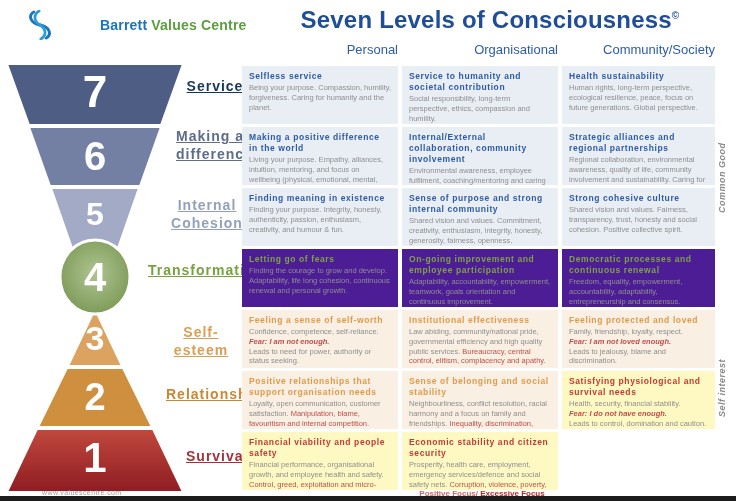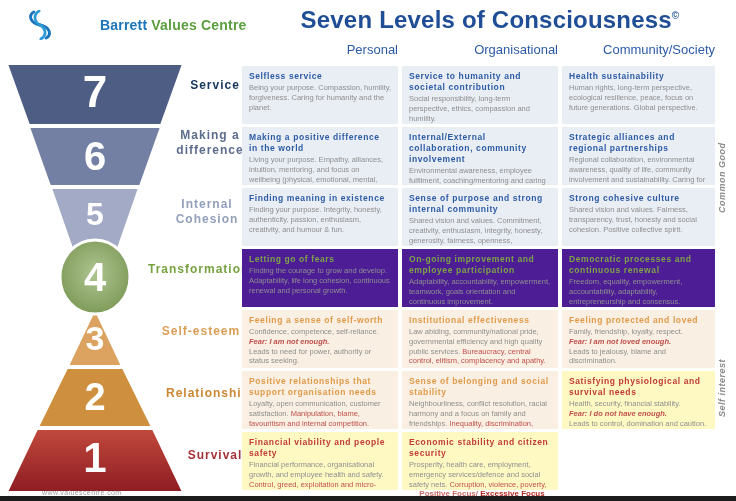--- a/index.html
+++ b/index.html
@@ -28,21 +28,21 @@
 
   
   #funnel { position:absolute; left:0; top:64px; width:245px; height:428px; }
   #funnel svg { position:absolute; left:0; top:0; }
   .fnum {
     position:absolute; transform:translate(-50%,-50%);
     color:#fff; font-weight:bold; line-height:1; text-align:center;
   }
   .flabel {
     position:absolute; text-align:center; font-weight:bold;
-    font-size:12px; letter-spacing:1px; line-height:1.25;
+    font-size:14px; letter-spacing:1px; line-height:1.25;text-decoration:underline;
   }
   .lbl-0{color:#17365D;} .lbl-1{color:#5D6C8C;} .lbl-2{color:#93A0BC;}
   .lbl-3{color:#76A23F;} .lbl-4{color:#DA9E54;} .lbl-5{color:#CB8733;} .lbl-6{color:#A63138;}
 
   
   #grid {
     position:absolute; left:242px; top:66px;
     display:grid; grid-template-columns:156px 156px 153px;
     grid-auto-rows:58px; column-gap:4px; row-gap:3px;
   }

